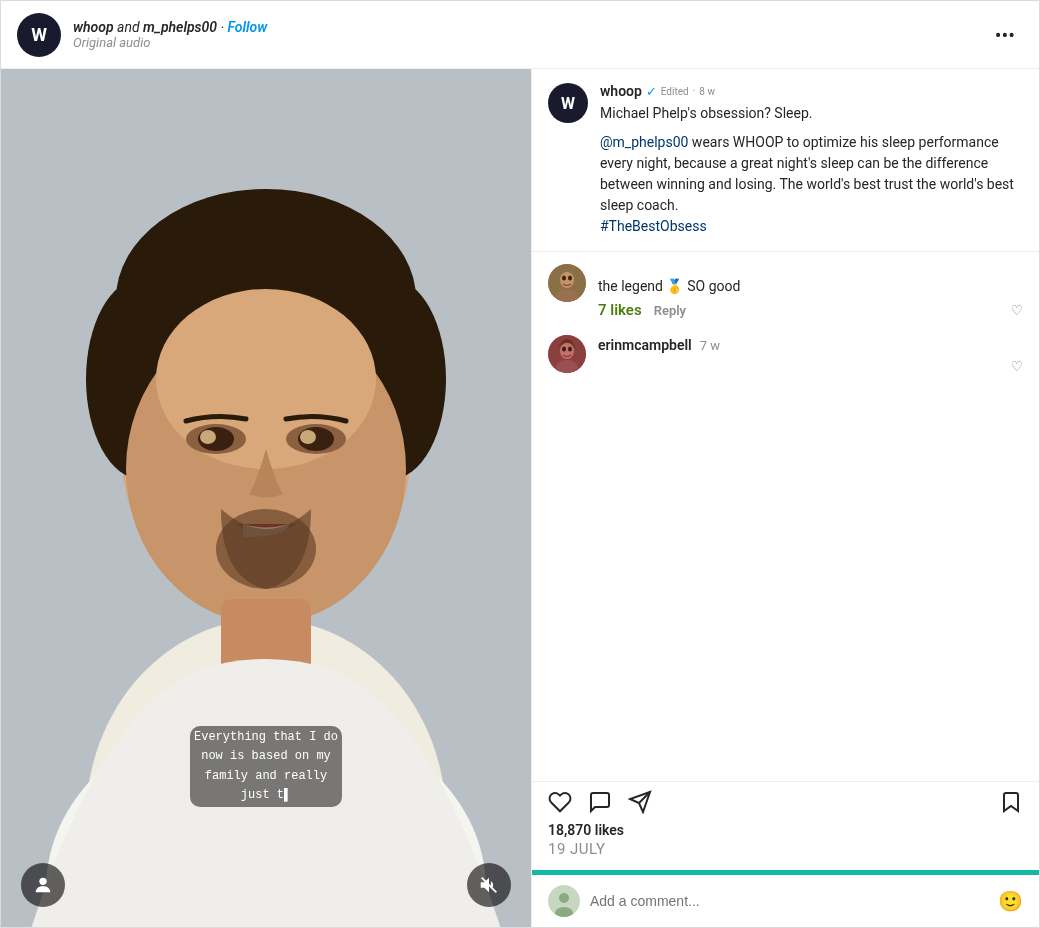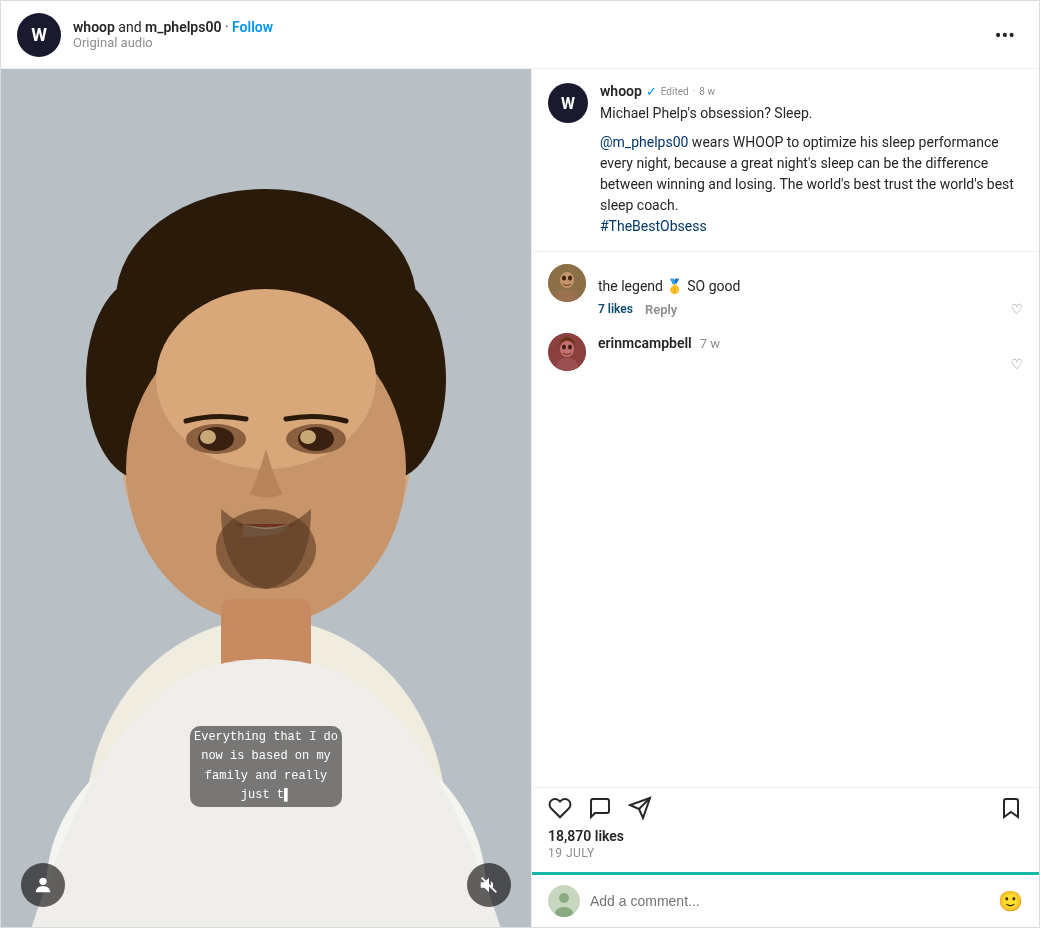--- a/index.html
+++ b/index.html
@@ -39,20 +39,21 @@
       margin-right: 12px;
       flex-shrink: 0;
     }
     .header-avatar .w-letter {
       color: #fff;
       font-weight: bold;
       font-size: 18px;
     }
     .header-info {
       flex: 1;
+      font-style: italic;
     }
     .header-names {
       font-size: 14px;
       color: #262626;
     }
     .header-names .username-link {
       font-weight: 600;
       color: #262626;
     }
     .header-names .follow-btn {
@@ -257,22 +258,22 @@
       line-height: 1.5;
       margin-top: 12px;
     }
     .comment-likes-row {
       display: flex;
       align-items: center;
       gap: 12px;
       margin-top: 4px;
     }
     .comment-likes {
-      font-size: 12px;
-      color: #0c4a6e;
+      font-size: 15px;
+      color: #4d7c0f;
       font-weight: 600;
     }
     .comment-reply {
       font-size: 13px;
       color: #8e8e8e;
       font-weight: 600;
       cursor: pointer;
     }
     .comment-heart {
       margin-left: auto;
@@ -301,32 +302,32 @@
     .action-icon.bookmark {
       margin-left: auto;
     }
     .likes-count {
       font-weight: 600;
       font-size: 14px;
       color: #262626;
       margin-bottom: 2px;
     }
     .post-date {
-      font-size: 12px;
+      font-size: 15px;
       color: #8e8e8e;
       text-transform: uppercase;
       letter-spacing: 0.5px;
       margin-bottom: 8px;
     }
     
     .add-comment-row {
       display: flex;
       align-items: center;
       padding: 10px 16px;
-      border-top: 3px solid #14b8a6;
+      border-top: 5px solid #14b8a6;
     }
     .comment-user-avatar {
       width: 32px;
       height: 32px;
       border-radius: 50%;
       background: #e0e8d8;
       margin-right: 10px;
       flex-shrink: 0;
       display: flex;
       align-items: center;

